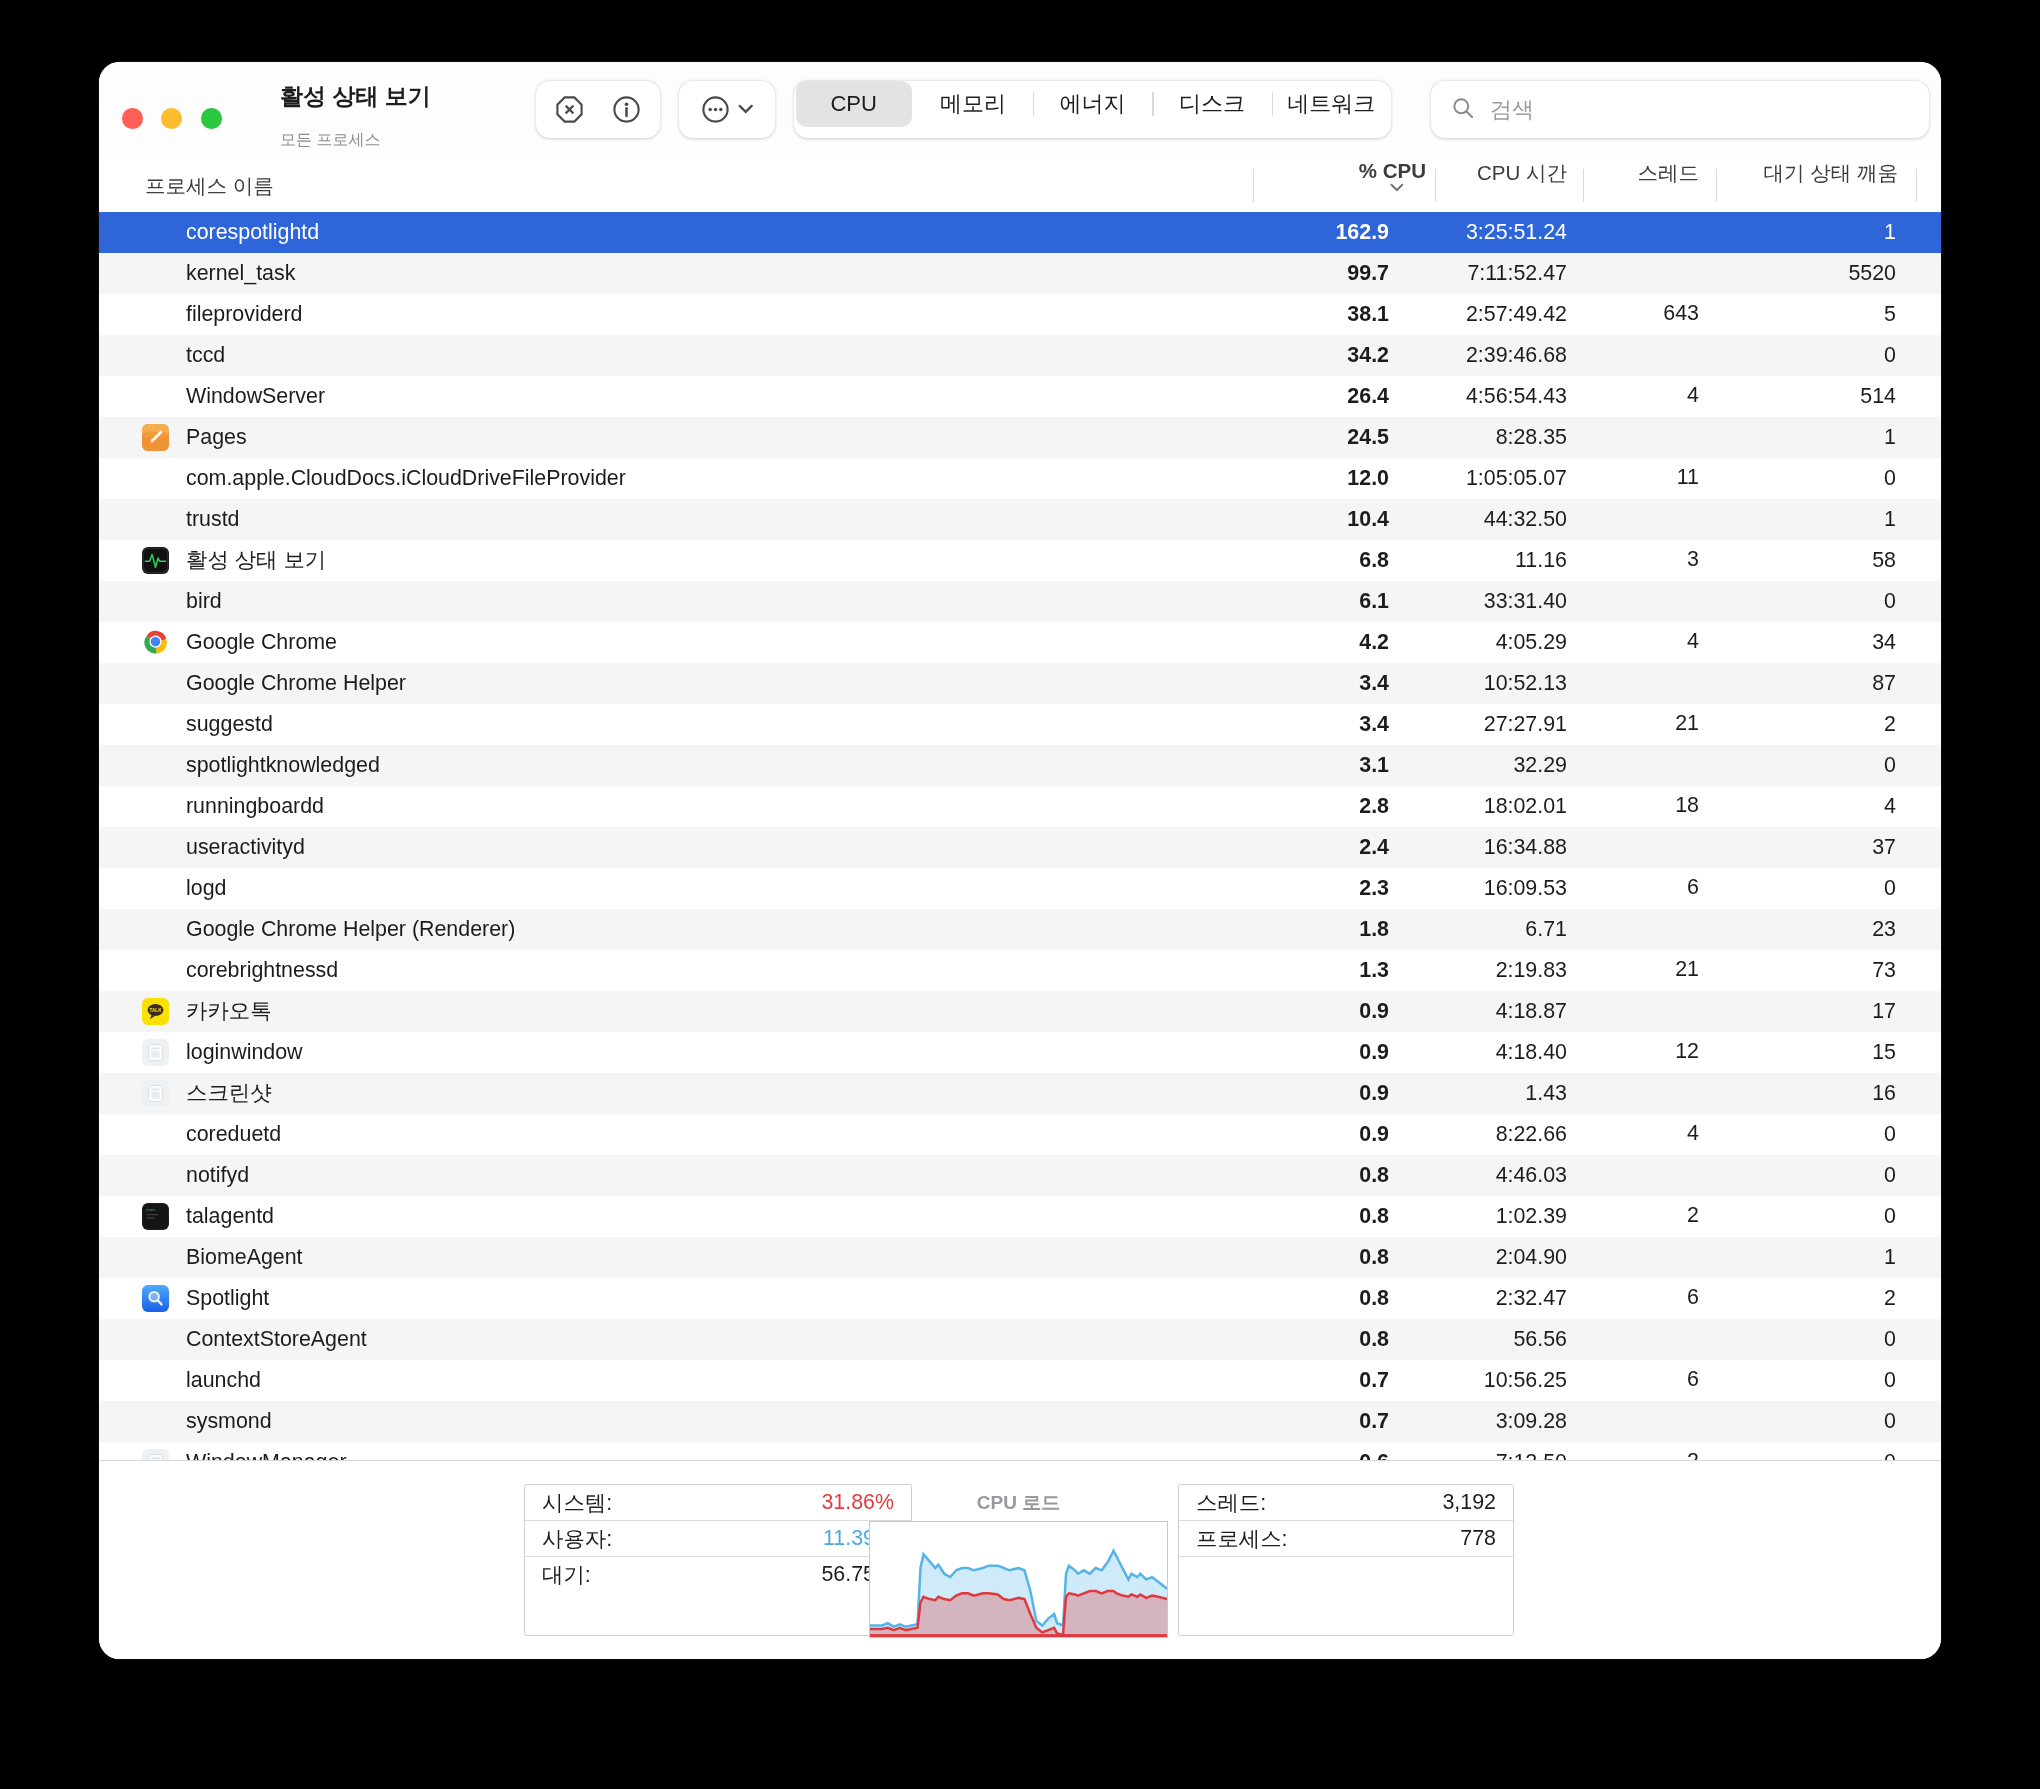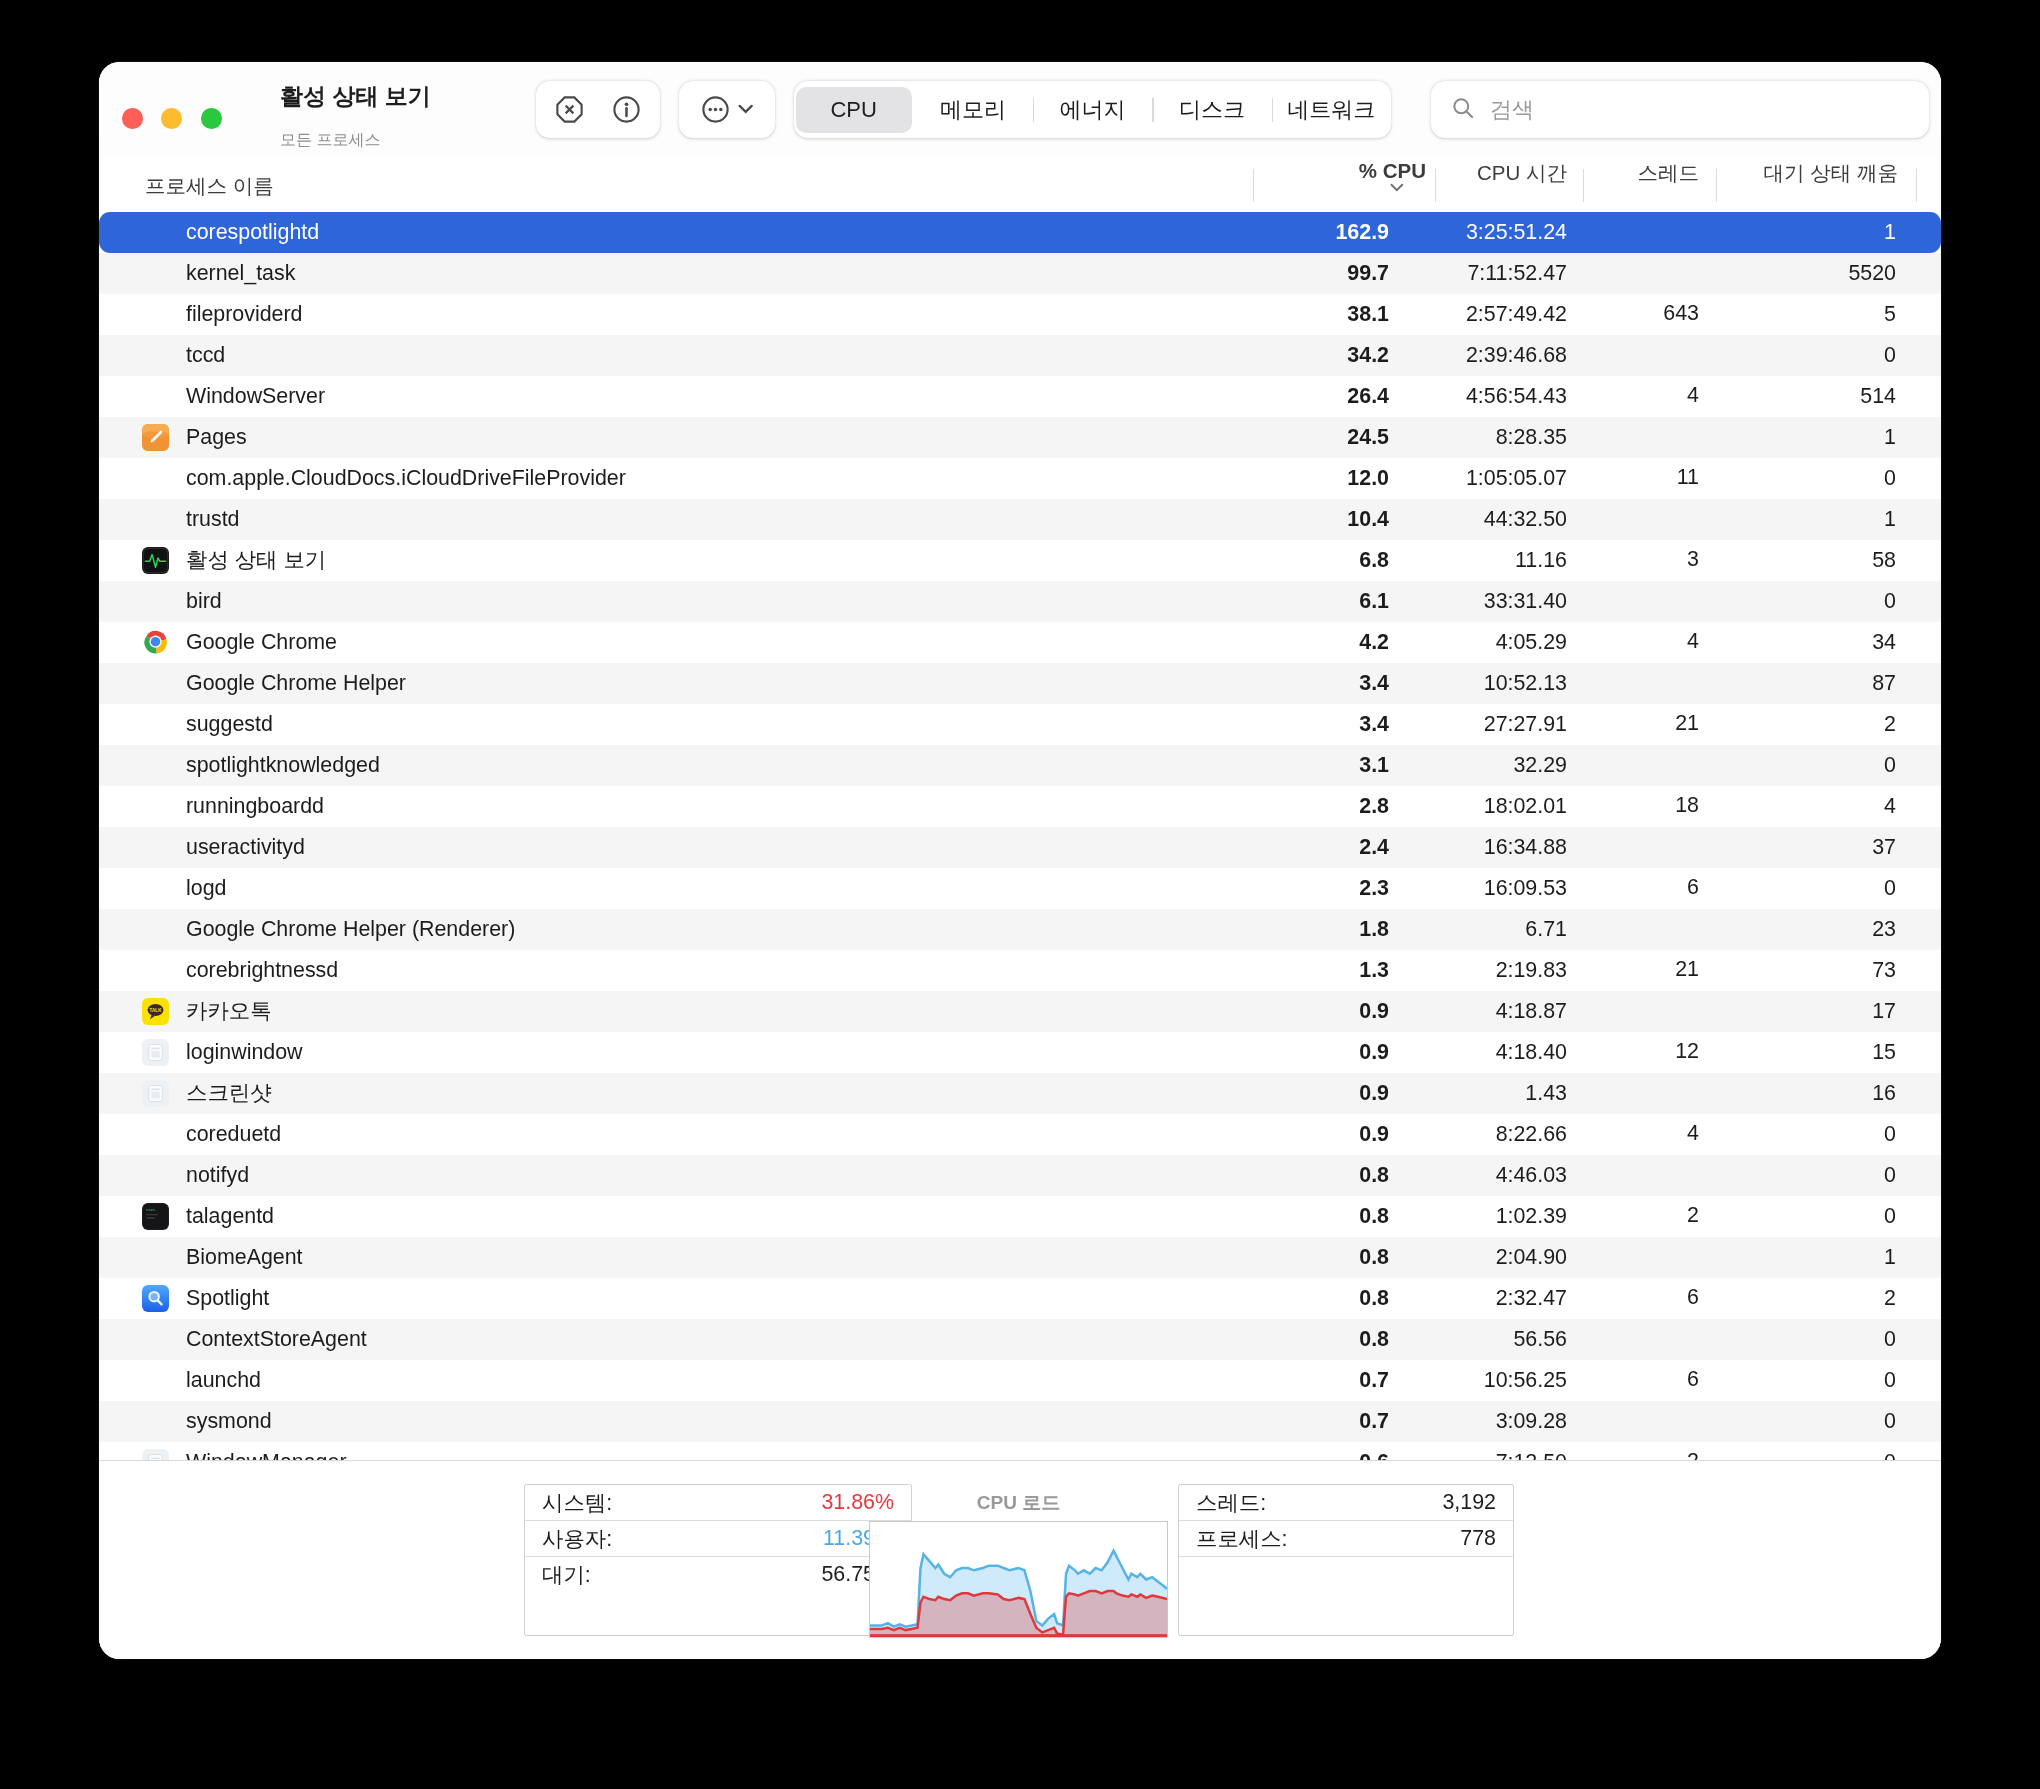--- a/index.html
+++ b/index.html
@@ -17,42 +17,42 @@
   .title-block{position:absolute;left:181px;top:20.5px;}
   .window-title{font-size:23px;font-weight:700;color:#1d1d1f;line-height:27px;}
   .window-subtitle{font-size:16px;color:#8e8e93;line-height:24px;margin-top:18px;}
   .pill{position:absolute;top:19px;height:57px;background:#fff;border-radius:13.7px;
         box-shadow:0 0.9px 3.4px rgba(0,0,0,.18),0 0 0.9px rgba(0,0,0,.12);display:flex;align-items:center;justify-content:space-evenly;}
   .pill-actions{left:437px;width:124px;}
   .pill-more{left:580px;width:96px;}
   .tbtn{width:48px;height:51px;display:flex;align-items:center;justify-content:center;background:none;border:none;padding:0;}
   .tbtn svg{display:block;}
   .segmented{position:absolute;left:695px;top:19px;width:597px;height:57px;background:#fff;border-radius:13.7px;
-             box-shadow:0 0.9px 3.4px rgba(0,0,0,.18),0 0 0.9px rgba(0,0,0,.12);display:flex;align-items:center;}
+             box-shadow:0 0.9px 3.4px rgba(0,0,0,.18),0 0 0.9px rgba(0,0,0,.12);display:flex;}
   .seg{flex:1;height:46px;margin:0 1.7px;display:flex;align-items:center;justify-content:center;
        font-size:22px;color:#1d1d1f;border-radius:10.3px;position:relative;}
   .seg.selected{background:#e3e3e6;font-weight:500;}
   .seg.divided:before{content:"";position:absolute;left:-1.7px;top:11px;height:24px;width:1.3px;background:#d9d9de;}
   .search{position:absolute;left:1332px;top:19px;width:498px;height:57px;background:#fff;border-radius:13.7px;
           box-shadow:0 0.9px 3.4px rgba(0,0,0,.18),0 0 0.9px rgba(0,0,0,.12);display:flex;align-items:center;padding:0 0 0 19px;box-sizing:border-box;}
   .search input{border:none;outline:none;flex:1;font-size:22px;color:#1d1d1f;margin-left:12px;background:transparent;
                 font-family:"Liberation Sans",sans-serif;}
   .search input::placeholder{color:#9a9aa0;}
   
   .colheader{position:absolute;left:0;top:97px;width:100%;height:53px;background:#fff;
              border-bottom:1.3px solid #e4e4e6;}
   .colheader .hname{position:absolute;left:46px;top:0;height:100%;display:flex;align-items:center;
                     font-size:20.5px;color:#3c3c3e;}
   .hcell{position:absolute;top:0;height:100%;display:flex;align-items:center;font-size:20.5px;color:#3c3c3e;flex-direction:column;}
   .hdiv{position:absolute;top:10.3px;height:33px;width:1.3px;background:#d9d9de;}
   
   .rows{position:absolute;left:0;top:150px;width:100%;height:1248px;overflow:hidden;background:#fff;}
   .row{position:relative;width:100%;height:41px;font-size:21.4px;color:#1c1c1e;}
   .row.alt{background:#f4f5f4;}
-  .row.selected{background:#2e65d9;color:#fff;border-radius:11px;}
+  .row.selected{background:#2e65d9;color:#fff;}
   .row .pname{position:absolute;left:87px;top:0;line-height:41px;white-space:nowrap;}
   .row .pic{position:absolute;left:43px;top:6.8px;width:27px;height:27px;}
   .row .pic svg{width:27px;height:27px;display:block;}
   .cell{position:absolute;top:0;line-height:41px;text-align:right;}
   .c-cpu{right:552px;font-weight:bold;} .c-time{right:374px;} .c-thr{right:242px;margin-top:40px;} .c-wake{right:45px;}
   
   .footer{position:absolute;left:0;top:1398px;width:100%;height:199px;background:#fff;
           border-top:1.3px solid #d8d8da;}
   .statbox{position:absolute;top:23px;height:152px;border:1.3px solid #cfcfd2;border-radius:2.6px;
            box-sizing:border-box;background:#fff;}

